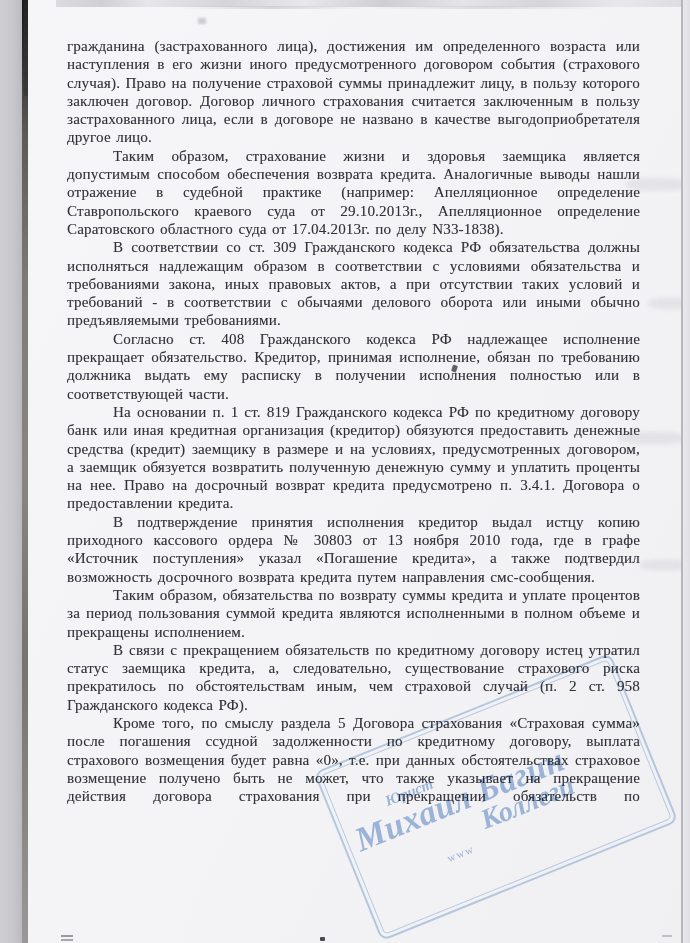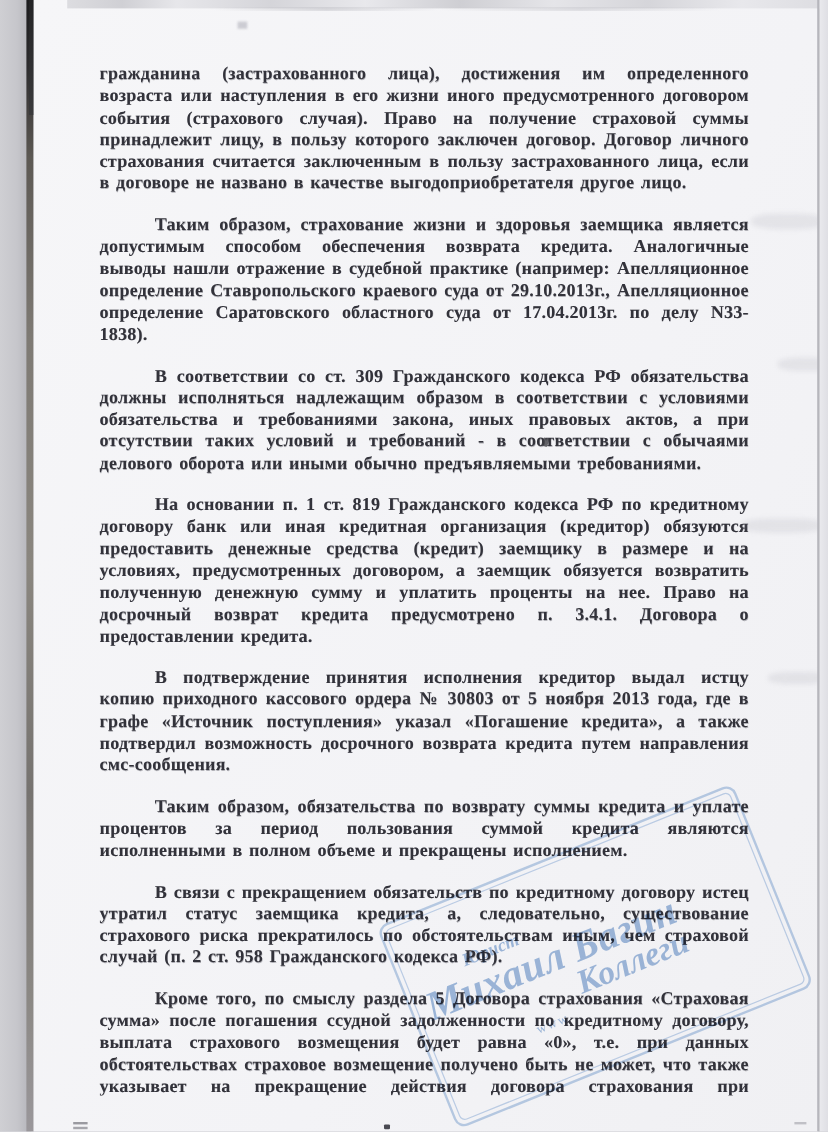--- a/index.html
+++ b/index.html
@@ -54,21 +54,21 @@
     background:linear-gradient(90deg,transparent,#b9b9bf 20%,transparent 40%,#c2c2c8 65%,transparent 90%);
   }
 
   
   .text-block{
     position:absolute;left:39px;top:37px;width:573px;height:876px;overflow:hidden;
     font-size:15px;line-height:18.3px;color:#32323a;
     text-align:justify;letter-spacing:.2px;word-spacing:1.5px;
     text-shadow:.3px .3px .3px rgba(55,55,65,.35);
   }
-  .text-block p{margin:16px;text-indent:46px;font-weight:bold;}
+  .text-block p{margin:0;text-indent:46px;}
   .text-block p.no-indent{text-indent:0;}
   .text-block p.cont{text-align-last:justify;}
 
   
   .stamp{
     position:absolute;left:336px;top:706px;width:316px;height:178px;
     transform:rotate(-22deg);
     border:2px solid rgba(125,165,214,.5);border-radius:9px;
     mix-blend-mode:multiply;pointer-events:none;
   }
@@ -105,22 +105,23 @@
   <div class="page-edge-wedge"></div>
 
   <div class="page">
     <div class="top-smudge"></div>
     <div class="top-smudge2"></div>
 
     <div class="text-block">
       <p class="no-indent">гражданина (застрахованного лица), достижения им определенного возраста или наступления в его жизни иного предусмотренного договором события (страхового случая). Право на получение страховой суммы принадлежит лицу, в пользу которого заключен договор. Договор личного страхования считается заключенным в пользу застрахованного лица, если в договоре не названо в качестве выгодоприобретателя другое лицо.</p>
       <p>Таким образом, страхование жизни и здоровья заемщика является допустимым способом обеспечения возврата кредита. Аналогичные выводы нашли отражение в судебной практике (например: Апелляционное определение Ставропольского краевого суда от 29.10.2013г., Апелляционное определение Саратовского областного суда от 17.04.2013г. по делу N33-1838).</p>
       <p>В соответствии со ст. 309 Гражданского кодекса РФ обязательства должны исполняться надлежащим образом в соответствии с условиями обязательства и требованиями закона, иных правовых актов, а при отсутствии таких условий и требований - в соответствии с обычаями делового оборота или иными обычно предъявляемыми требованиями.</p>
+      <p>Согласно ст. 408 Гражданского кодекса РФ надлежащее исполнение прекращает обязательство. Кредитор, принимая исполнение, обязан по требованию должника выдать ему расписку в получении исполнения полностью или в соответствующей части.</p>
       <p>На основании п. 1 ст. 819 Гражданского кодекса РФ по кредитному договору банк или иная кредитная организация (кредитор) обязуются предоставить денежные средства (кредит) заемщику в размере и на условиях, предусмотренных договором, а заемщик обязуется возвратить полученную денежную сумму и уплатить проценты на нее. Право на досрочный возврат кредита предусмотрено п. 3.4.1. Договора о предоставлении кредита.</p>
-      <p>В подтверждение принятия исполнения кредитор выдал истцу копию приходного кассового ордера № 30803 от 5 ноября 2013 года, где в графе «Источник поступления» указал «Погашение кредита», а также подтвердил возможность досрочного возврата кредита путем направления смс-сообщения.</p>
+      <p>В подтверждение принятия исполнения кредитор выдал истцу копию приходного кассового ордера № 30803 от 13 ноября 2010 года, где в графе «Источник поступления» указал «Погашение кредита», а также подтвердил возможность досрочного возврата кредита путем направления смс-сообщения.</p>
       <p>Таким образом, обязательства по возврату суммы кредита и уплате процентов за период пользования суммой кредита являются исполненными в полном объеме и прекращены исполнением.</p>
       <p>В связи с прекращением обязательств по кредитному договору истец утратил статус заемщика кредита, а, следовательно, существование страхового риска прекратилось по обстоятельствам иным, чем страховой случай (п. 2 ст. 958 Гражданского кодекса РФ).</p>
       <p class="cont">Кроме того, по смыслу раздела 5 Договора страхования «Страховая сумма» после погашения ссудной задолженности по кредитному договору, выплата страхового возмещения будет равна «0», т.е. при данных обстоятельствах страховое возмещение получено быть не может, что также указывает на прекращение действия договора страхования при прекращении обязательств по</p>
     </div>
 
     <div class="artifact a-spec1"></div>
     <div class="artifact a-dash1"></div>
     <div class="artifact a-dot1"></div>
     <div class="artifact a-dash2"></div>
     <div class="artifact ghost g1"></div>

